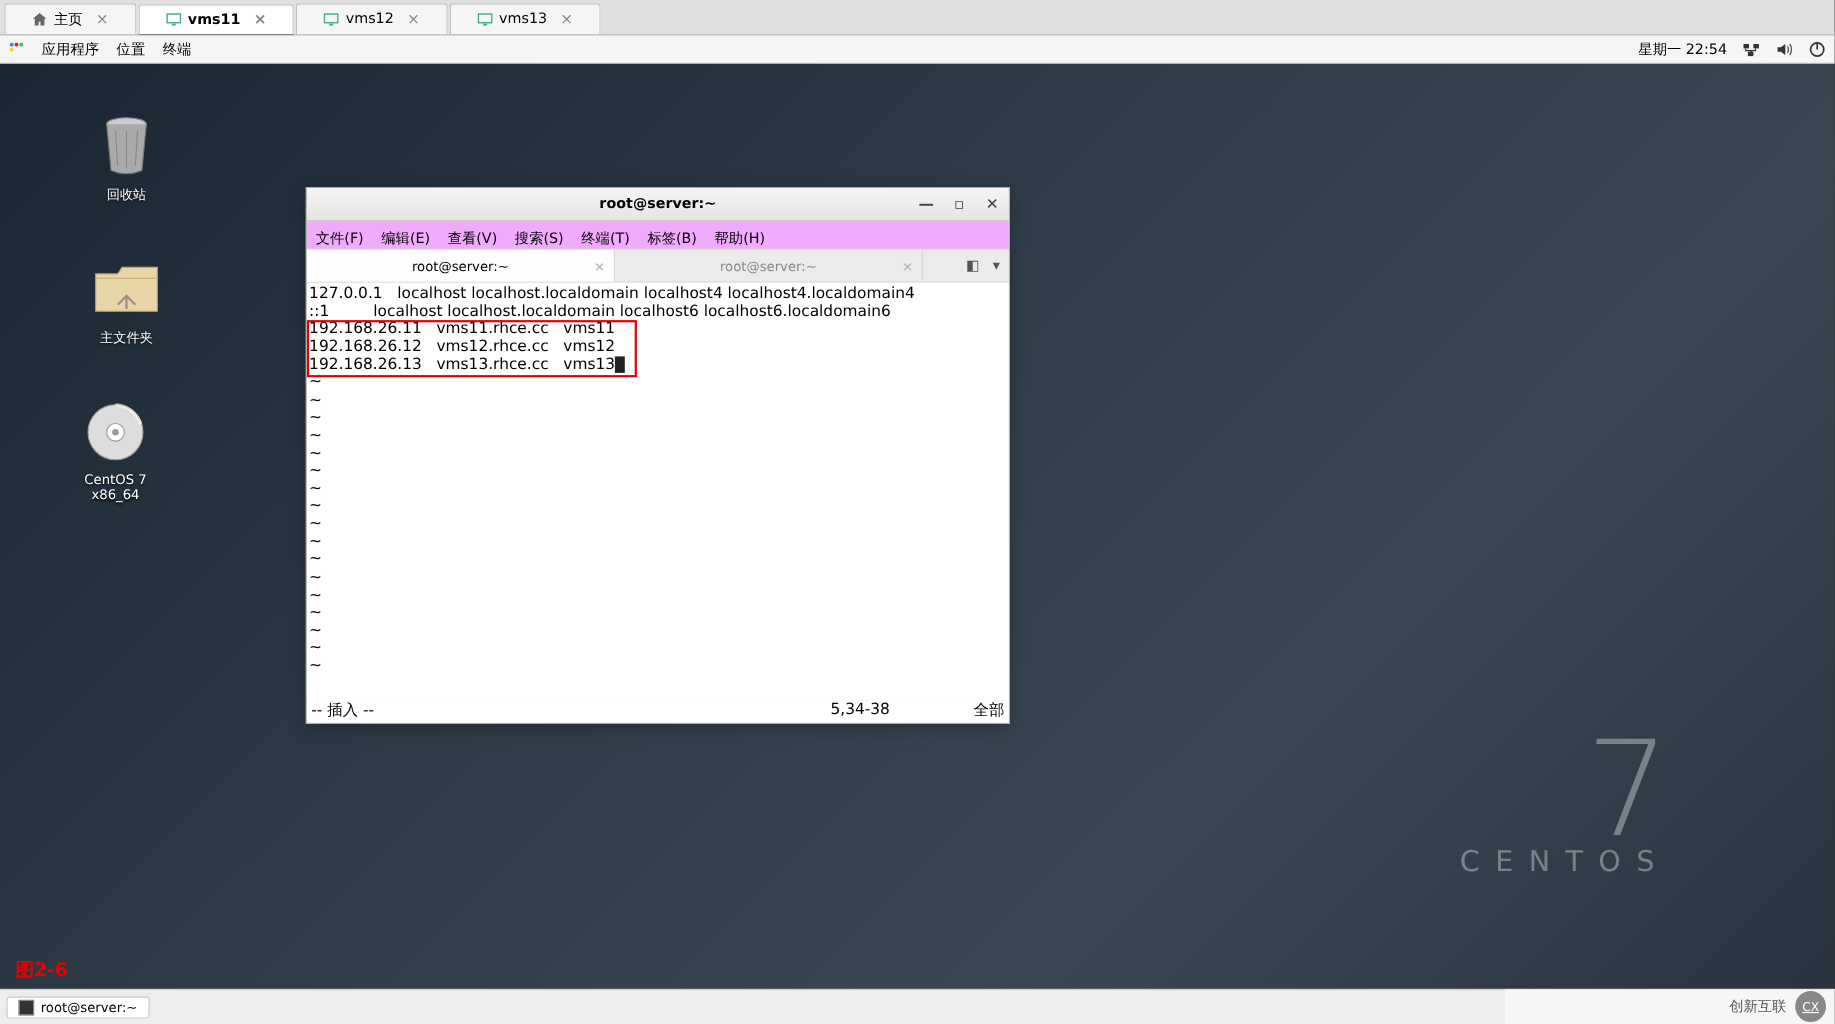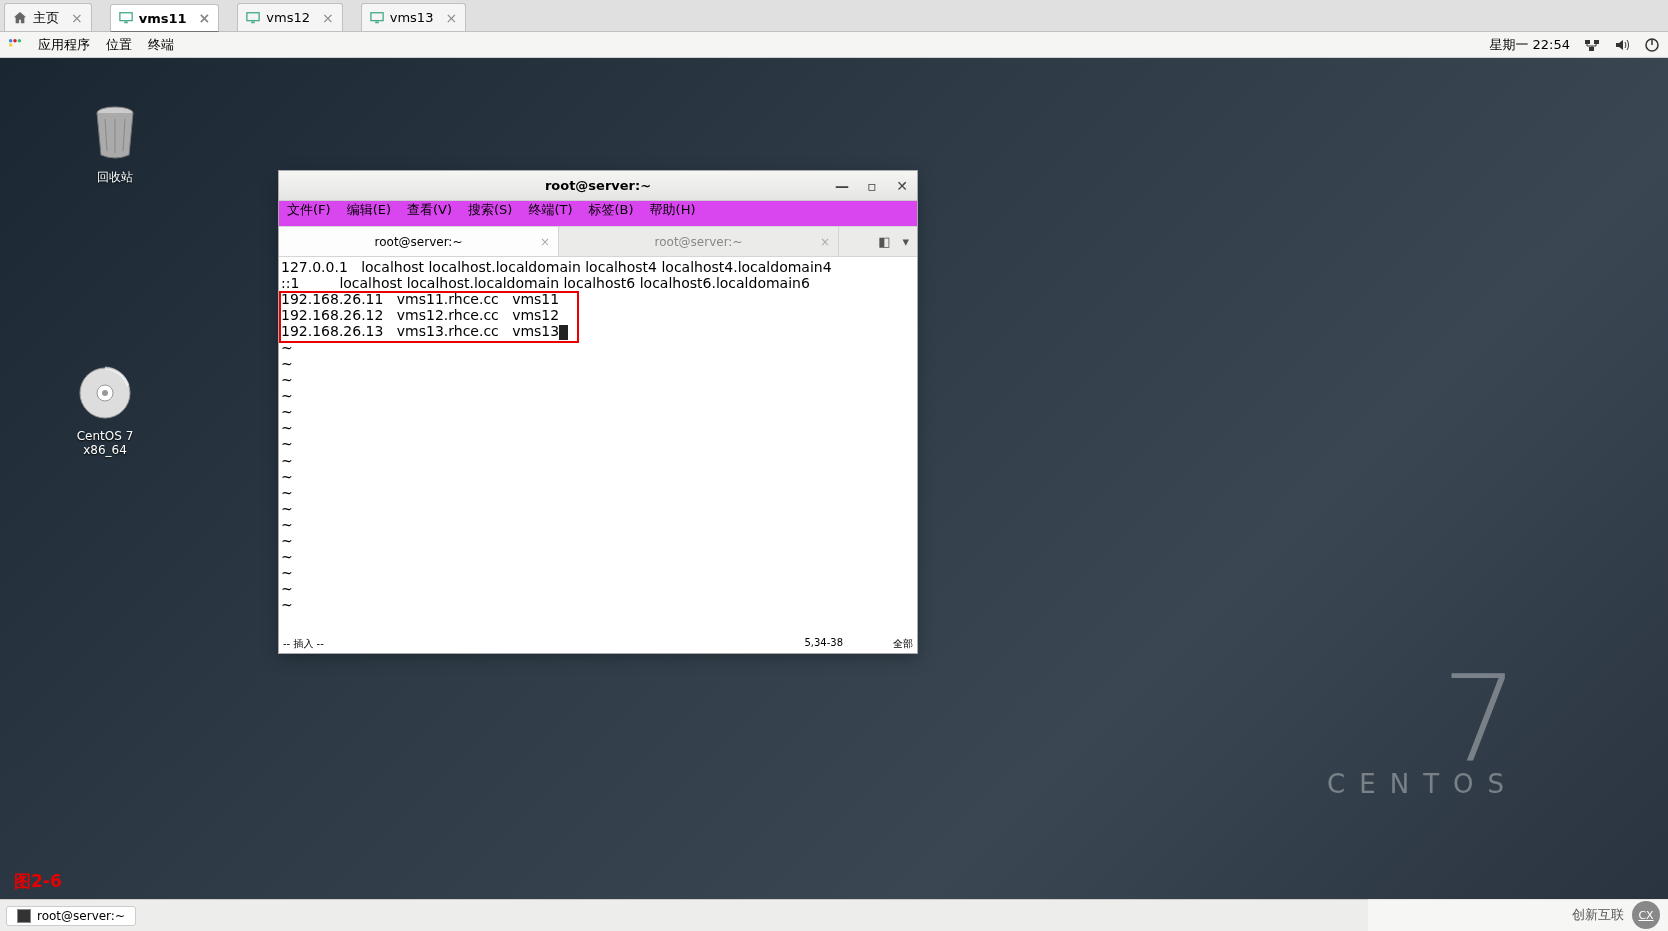--- a/index.html
+++ b/index.html
@@ -1,20 +1,20 @@
 <!DOCTYPE html>
 <html><head>
 <meta charset="utf-8">
 <style>
 * { margin: 0; padding: 0; box-sizing: border-box; font-family: "DejaVu Sans", sans-serif; }
 body { width: 1668px; height: 931px; background: #2e3436; overflow: hidden; position: relative; }
 
 
 .vm-tabs { background: #e0e0e0; height: 32px; display: flex; align-items: flex-end; padding-left: 4px; border-bottom: 1px solid #c0c0c0; }
-.vm-tab { display: flex; align-items: center; height: 28px; padding: 0 8px; margin-right: 18px; background: #f5f5f5; border: 1px solid #c0c0c0; border-bottom: none; border-radius: 3px 3px 0 0; font-size: 13px; cursor: pointer; gap: 6px; }
+.vm-tab { display: flex; align-items: center; height: 28px; padding: 0 24px; margin-right: 2px; background: #f5f5f5; border: 1px solid #c0c0c0; border-bottom: none; border-radius: 3px 3px 0 0; font-size: 13px; cursor: pointer; gap: 6px; }
 .vm-tab.active { background: #fff; border-bottom: 1px solid #737373; margin-bottom: -1px; font-weight: bold; }
 .vm-tab .close-x { color: #888; font-size: 14px; margin-left: 6px; }
 .home-icon { width: 14px; height: 14px; }
 .vm-icon { width: 14px; height: 14px; }
 
 
 .gnome-bar { background: #f5f5f3; height: 26px; display: flex; align-items: center; padding: 12px 8px; font-size: 13px; border-bottom: 1px solid #d0d0d0; }
 .gnome-bar .left { display: flex; gap: 16px; align-items: center; }
 .gnome-bar .left .app-icon { width: 14px; height: 14px; }
 .gnome-bar .right { margin-left: auto; display: flex; gap: 14px; align-items: center; }
@@ -32,37 +32,37 @@
 
 .centos-logo { position: absolute; right: 150px; bottom: 100px; color: rgba(255,255,255,0.35); text-align: right; }
 .centos-logo .seven { font-size: 120px; font-weight: 200; line-height: 1; }
 .centos-logo .word { font-size: 26px; letter-spacing: 14px; margin-top: -10px; }
 
 
 .term-window { position: absolute; left: 278px; top: 112px; width: 640px; background: #ededeb; border: 1px solid #aaa; box-shadow: 0 4px 16px rgba(0,0,0,0.3); }
 .term-title { height: 30px; display: flex; align-items: center; justify-content: center; position: relative; font-size: 13px; font-weight: bold; background: linear-gradient(#f5f5f3, #e5e5e3); border-bottom: 1px solid #ccc; }
 .term-title .win-ctrls { position: absolute; right: 6px; display: flex; gap: 12px; font-size: 14px; color: #444; }
 .term-title .win-ctrls span { cursor: pointer; width: 18px; text-align: center; }
-.term-menu { height: 26px; display: flex; align-items: flex-start; gap: 16px; padding: 0 8px; font-size: 13px; background: #d946ef; border-bottom: 1px solid #d5d5d3; }
+.term-menu { height: 26px; display: flex; align-items: flex-end; gap: 16px; padding: 0 8px; font-size: 13px; background: #f0abfc; border-bottom: 1px solid #d5d5d3; }
 .term-menu span { cursor: pointer; }
 .term-tabs { height: 30px; display: flex; background: #ebebea; border-bottom: 1px solid #d5d5d3; }
 .term-tab { flex: 1; display: flex; align-items: center; justify-content: center; font-size: 12px; position: relative; border-right: 1px solid #d5d5d3; cursor: pointer; max-width: 280px; }
 .term-tab.active { background: #fdfdfd; }
 .term-tab.inactive { color: #888; }
 .term-tab .tab-close { position: absolute; right: 8px; color: #aaa; }
 .term-tab-ctrls { display: flex; align-items: center; padding: 0 8px; gap: 12px; margin-left: auto; }
 .term-tab-ctrls span { cursor: pointer; color: #555; font-size: 13px; }
 .term-body { background: #fff; font-family: "DejaVu Sans Mono", monospace; font-size: 14px; padding: 2px; height: 380px; position: relative; color: #000; }
 .term-body pre { white-space: pre; line-height: 1.15; }
 .red-box { position: absolute; left: 0px; top: 34px; width: 300px; height: 52px; border: 2px solid #e80000; pointer-events: none; }
 .annotation { color: #e80000; font-weight: bold; font-size: 15px; font-family: sans-serif; position: absolute; left: 40px; top: 108px; }
 .tilde-lines { color: #000; }
 .cursor-block { background: #222; color: #fff; display: inline-block; width: 9px; height: 15px; vertical-align: middle; }
-.term-status { display: flex; font-family: monospace; font-size: 10px; padding: 0 4px 2px; background: #fff; }
-.term-status .right1 { margin-left: auto; margin-right: 50px; }
+.term-status { display: flex; font-family: monospace; font-size: 14px; padding: 0 4px 2px; background: #fff; }
+.term-status .right1 { margin-left: auto; margin-right: 76px; }
 .term-status .right2 { }
 
 
 .fig-label { position: absolute; left: 14px; bottom: 38px; color: #e80000; font-weight: bold; font-size: 17px; }
 
 
 .taskbar { position: absolute; bottom: 0; left: 0; right: 0; height: 32px; background: #ededeb; border-top: 1px solid #ccc; display: flex; align-items: center; padding: 0 6px; font-size: 12px; }
 .task-item { display: flex; align-items: center; gap: 6px; padding: 2px 10px; border: 1px solid #ccc; border-radius: 3px; background: #fff; cursor: pointer; }
 .term-mini-icon { width: 14px; height: 14px; background: #333; border: 1px solid #888; }
 
@@ -144,20 +144,30 @@
         <svg viewBox="0 0 48 56">
           <ellipse cx="24" cy="8" rx="18" ry="6" fill="#ccc" stroke="#888"></ellipse>
           <path d="M6 8 L10 50 Q24 56 38 50 L42 8" fill="#aaa" stroke="#777"></path>
           <line x1="14" y1="14" x2="16" y2="46" stroke="#888"></line>
           <line x1="24" y1="14" x2="24" y2="48" stroke="#888"></line>
           <line x1="34" y1="14" x2="32" y2="46" stroke="#888"></line>
         </svg>
       </div>
     <div>回收站</div>
   </div>
+  <div class="desk-icon folder-icon" style="left:70px; top:175px;">
+    <div class="icon-gfx">
+        <svg viewBox="0 0 60 48">
+          <path d="M2 10h20l4-6h32v40H2z" fill="#e8d5a8" stroke="#c0a868"></path>
+          <path d="M2 14h56" stroke="#c0a868"></path>
+          <path d="M22 38l8-8 8 8M30 30v12" stroke="#a88" stroke-width="2" fill="none"></path>
+        </svg>
+      </div>
+    <div>主文件夹</div>
+  </div>
   <div class="desk-icon cd-icon" style="left:60px; top:305px;">
     <div class="icon-gfx">
         <svg viewBox="0 0 54 54">
           <circle cx="27" cy="27" r="25" fill="#ddd" stroke="#999"></circle>
           <circle cx="27" cy="27" r="8" fill="#fff" stroke="#999"></circle>
           <circle cx="27" cy="27" r="3" fill="#999"></circle>
           <path d="M27 2 A25 25 0 0 1 50 20" fill="none" stroke="#fff" stroke-width="3" opacity="0.6"></path>
         </svg>
       </div>
     <div>CentOS 7 x86_64</div>

